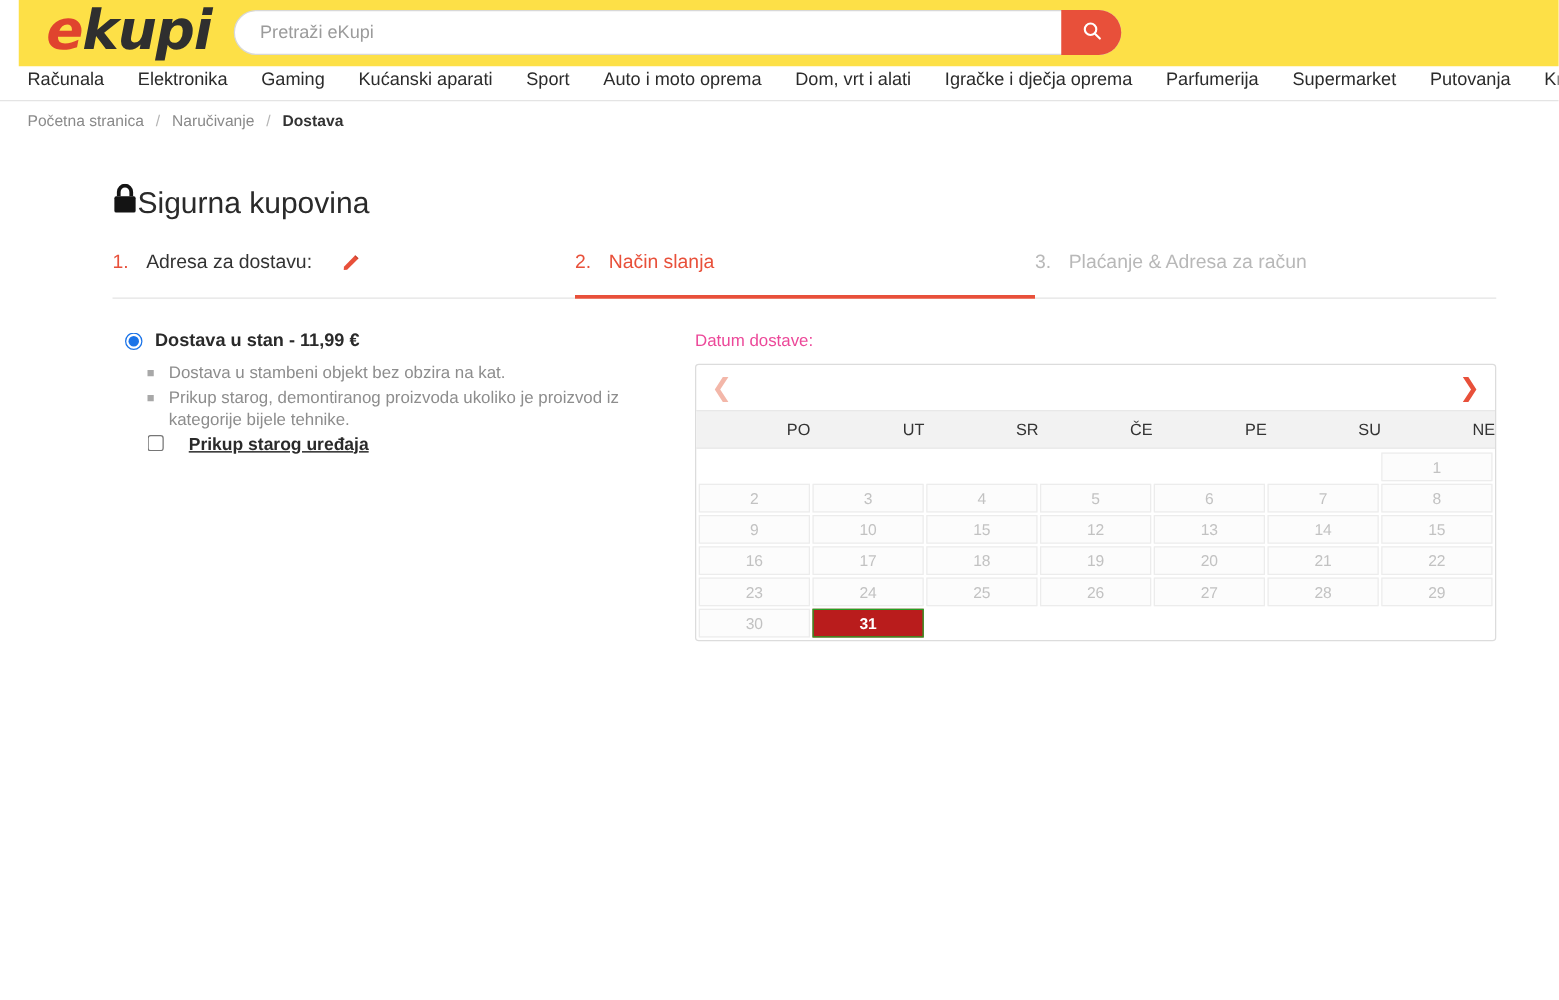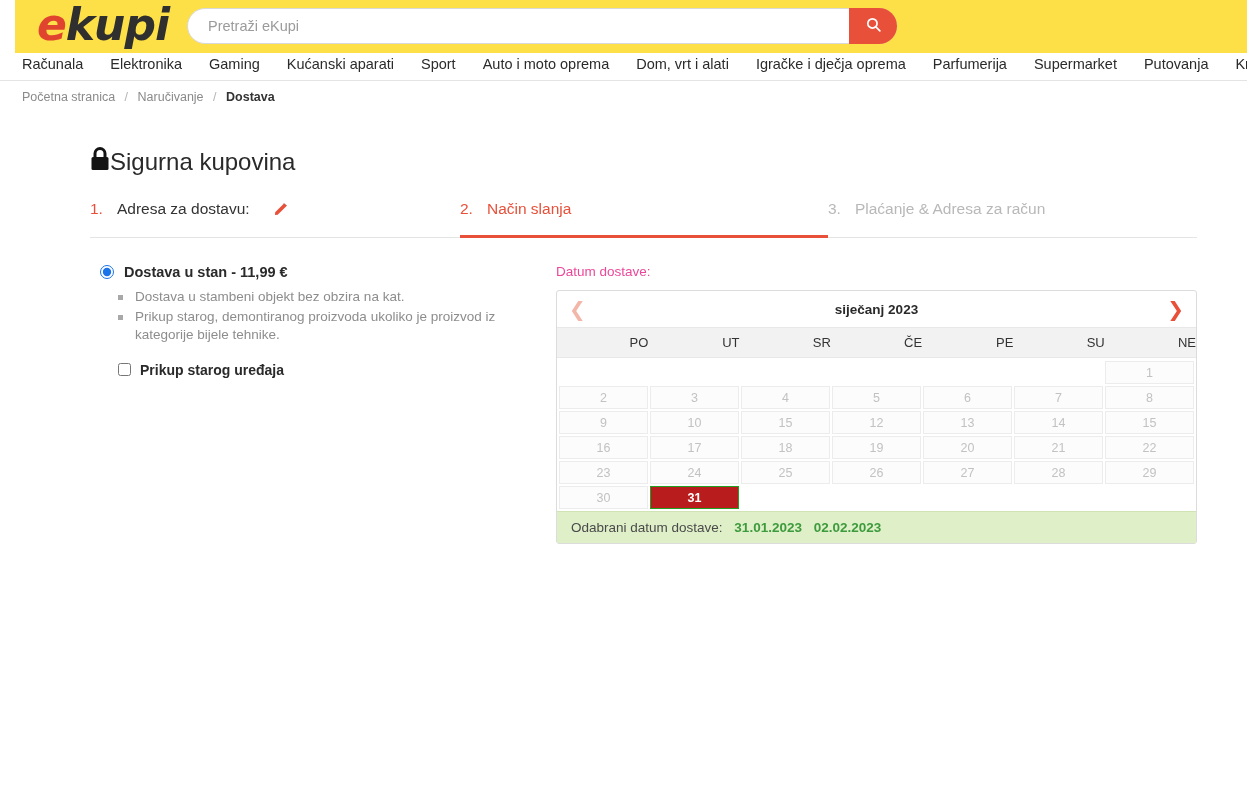--- a/index.html
+++ b/index.html
@@ -173,23 +173,24 @@
   .ship-list li::before {
     content: "";
     position: absolute;
     left: 0; top: 7px;
     width: 5px; height: 5px;
     background: #a8a8a8;
   }
   .pickup-row {
     display: flex;
     align-items: center;
-    gap: 9px;
-    margin-top: 17px;
+    gap: 20px;
+    margin-top: 1px;
     margin-left: 18px;
+    text-decoration: underline;
   }
   .checkbox {
     width: 13px; height: 13px;
     margin: 0;
     cursor: pointer;
   }
   .pickup-label {
     font-size: 14px;
     font-weight: bold;
     color: #2a2a2a;
@@ -366,21 +367,20 @@
         <span class="pickup-label">Prikup starog uređaja</span>
       </div>
     </div>
 
     <div class="col-right">
       <div class="cal-label">Datum dostave:</div>
 
       <div class="calendar">
         <div class="cal-header">
           <span class="cal-nav cal-prev">❮</span>
-          <span class="cal-month">siječanj 2023</span>
           <span class="cal-nav cal-next">❯</span>
         </div>
 
         <div class="cal-weekdays">
           <div>PO</div>
           <div>UT</div>
           <div>SR</div>
           <div>ČE</div>
           <div>PE</div>
           <div>SU</div>
@@ -420,22 +420,17 @@
             <div class="cal-cell disabled">24</div>
             <div class="cal-cell disabled">25</div>
             <div class="cal-cell disabled">26</div>
             <div class="cal-cell disabled">27</div>
             <div class="cal-cell disabled">28</div>
             <div class="cal-cell disabled">29</div>
             <div class="cal-cell disabled">30</div>
             <div class="cal-cell selected">31</div>
           </div>
 
-        <div class="cal-footer">
-          <span>Odabrani datum dostave:</span>
-          <span class="date-val">31.01.2023</span>
-          <span class="date-val">02.02.2023</span>
-        </div>
       </div>
     </div>
 
   </div>
 </div>
 
 </body></html>

